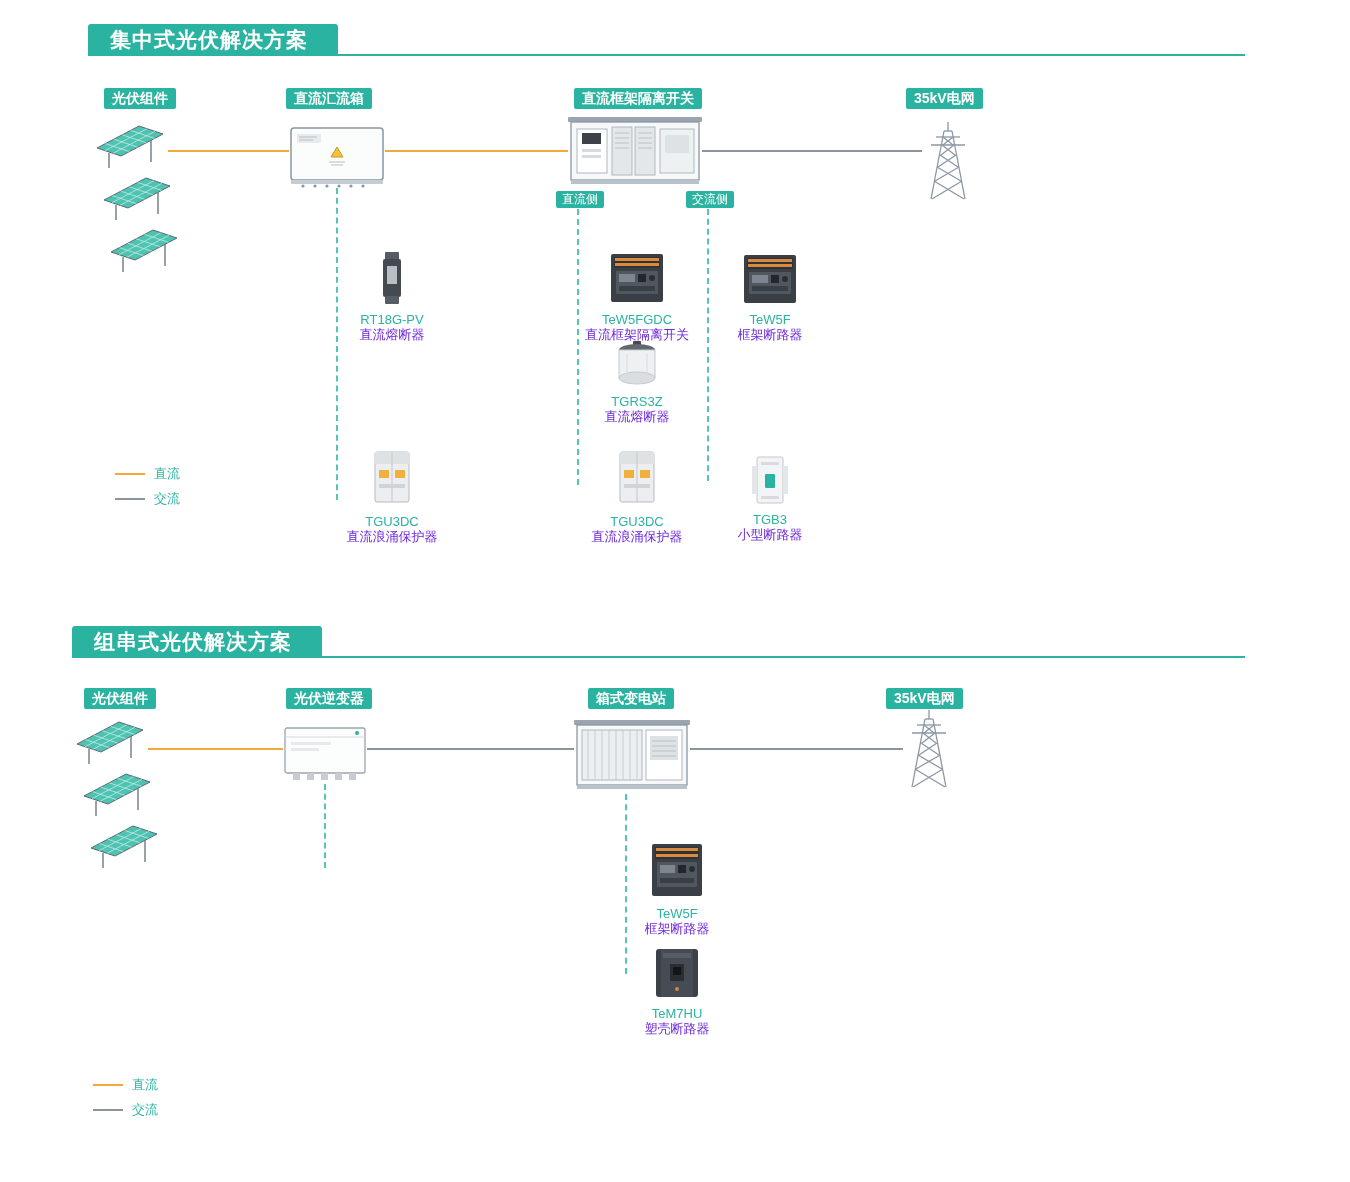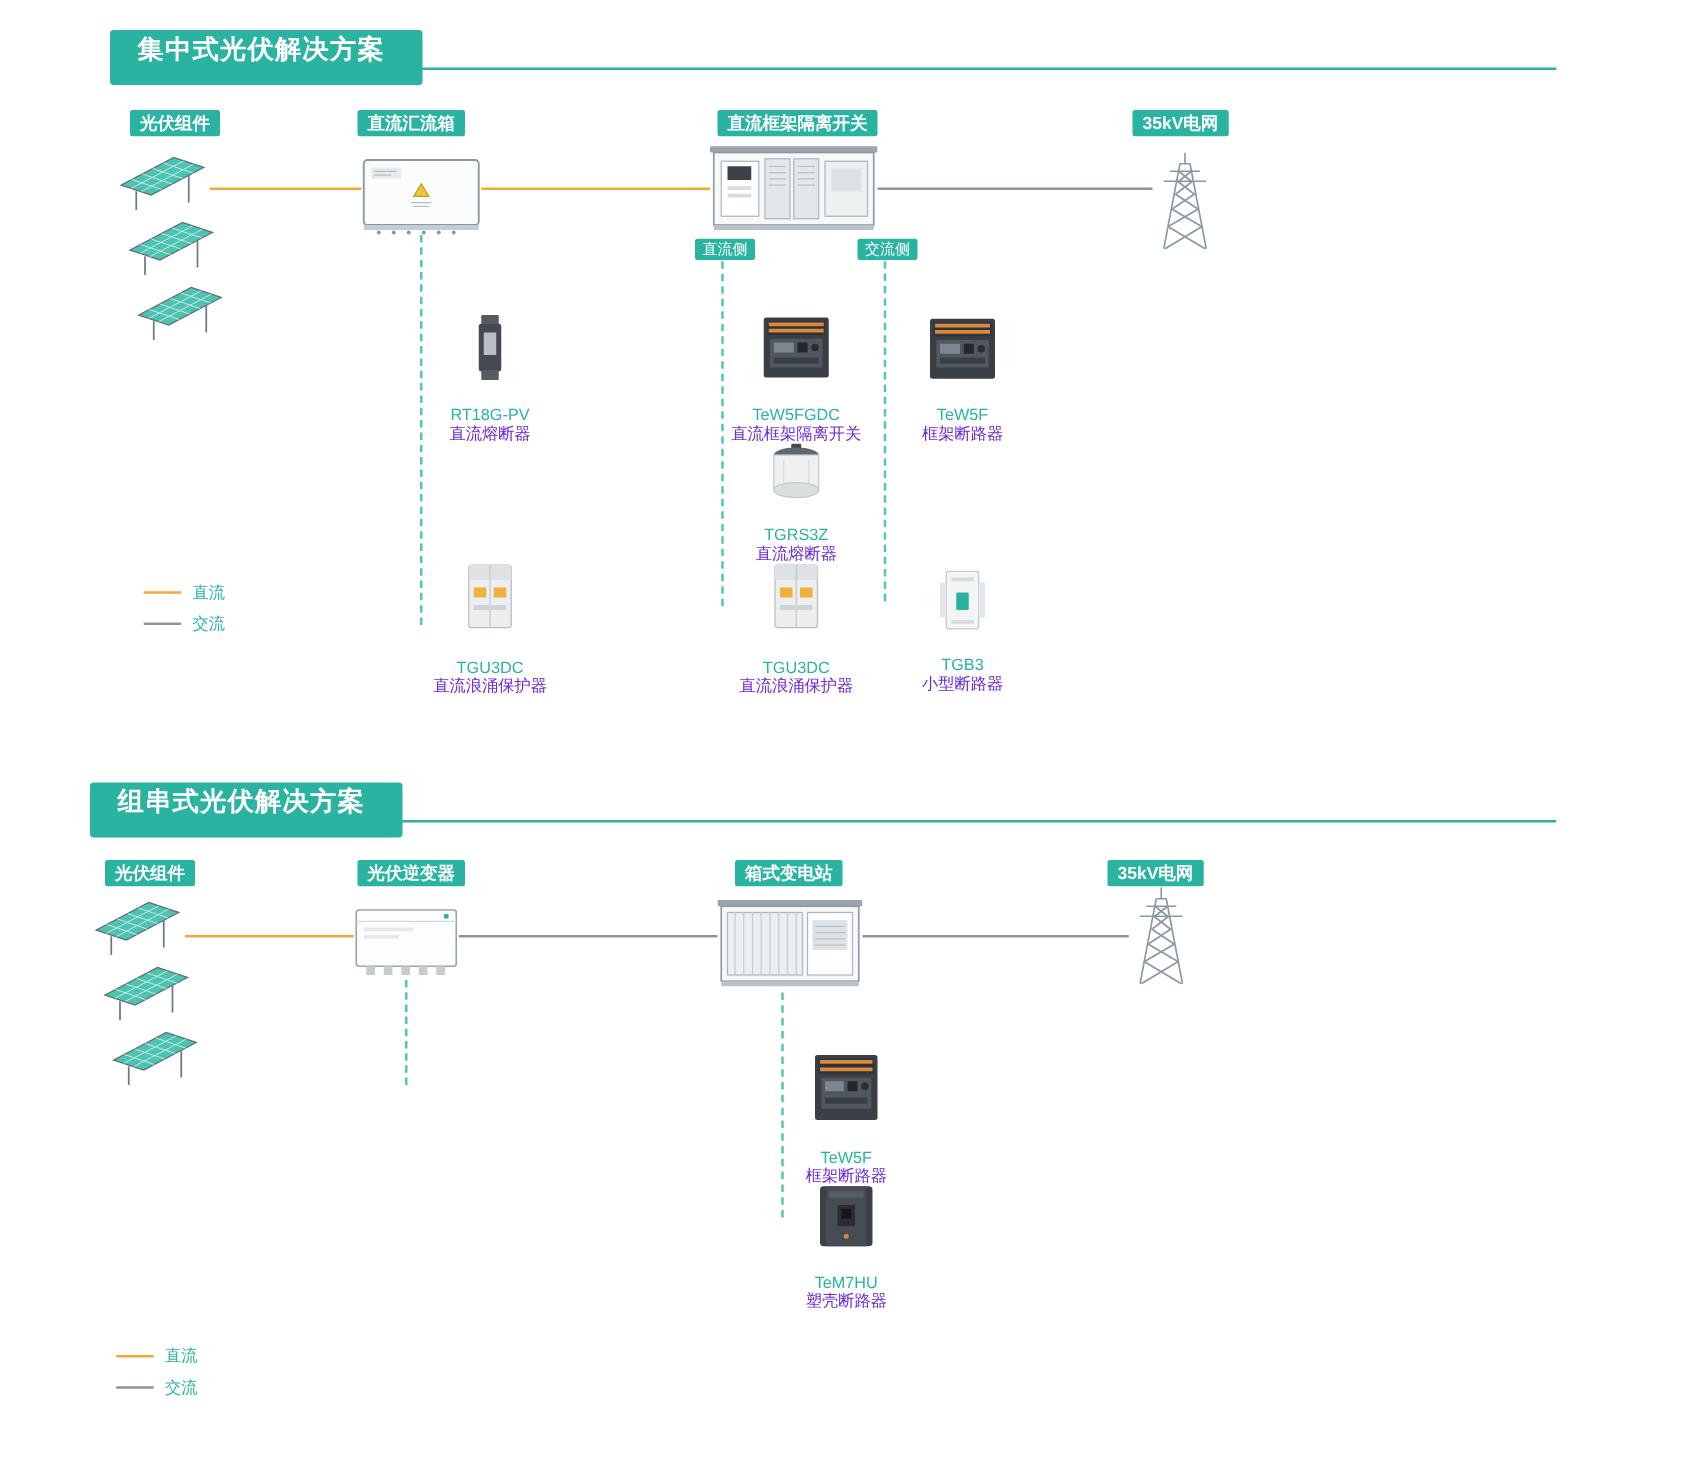--- a/index.html
+++ b/index.html
@@ -3,42 +3,42 @@
 <meta charset="utf-8">
 <style>
   * { margin:0; padding:0; box-sizing:border-box; }
   html,body { background:#ffffff; }
   body { font-family:"Liberation Sans","DejaVu Sans",sans-serif; }
   .canvas { position:relative; width:1350px; height:1182px; background:#ffffff; overflow:hidden; }
 
   .title-underline { position:absolute; height:2px; background:#2bb3a1; }
   .badge-lg {
     position:absolute; background:#2bb3a1; color:#ffffff; font-weight:bold;
-    font-size:21px; line-height:32px; height:44px; padding:0 30px 0 22px;
+    font-size:21px; line-height:32px; height:32px; padding:0 30px 0 22px;
     border-radius:3px; letter-spacing:1px; white-space:nowrap;
   }
   .badge-md {
     position:absolute; background:#2bb3a1; color:#ffffff; font-weight:bold;
     font-size:14px; line-height:21px; height:21px; padding:0 8px;
     border-radius:2px; white-space:nowrap;
   }
   .badge-sm {
     position:absolute; background:#2bb3a1; color:#ffffff;
     font-size:12px; line-height:17px; height:17px; padding:0 6px;
     border-radius:2px; white-space:nowrap;
   }
 
   .line { position:absolute; height:2px; }
   .line-dc { background:#f3a93a; }
   .line-ac { background:#8c959c; }
   .dash-v { position:absolute; width:0; border-left:2px dashed #54c6b6; }
 
   .product { position:absolute; width:150px; text-align:center; }
   .device { display:flex; justify-content:center; align-items:flex-end; }
-  .pmodel { color:#2bb3a1; font-size:13px; line-height:15px; margin-top:20px; white-space:nowrap; }
+  .pmodel { color:#2bb3a1; font-size:13px; line-height:15px; margin-top:8px; white-space:nowrap; }
   .pname  { color:#6d28d9; font-size:13px; line-height:15px; white-space:nowrap; }
 
   .legend-row { position:absolute; display:flex; align-items:center; }
   .legend-line { width:30px; height:2px; margin-right:9px; }
   .legend-text { font-size:13px; color:#2bb3a1; line-height:16px; }
 
   .equip { position:absolute; }
 </style>
 </head>
 <body>
@@ -201,21 +201,21 @@
         <rect x="9" y="22" width="16" height="8" fill="#7d868e"></rect>
         <rect x="28" y="22" width="8" height="8" fill="#23272b"></rect>
         <circle cx="42" cy="26" r="3" fill="#2a2e33"></circle>
         <rect x="9" y="34" width="36" height="5" fill="#394045"></rect>
       </svg>
     </div>
     <div class="pmodel">TeW5FGDC</div>
     <div class="pname">直流框架隔离开关</div>
   </div>
 
-  <div class="product" style="left:562px;top:354px">
+  <div class="product" style="left:562px;top:340px">
     <div class="device" style="height:46px">
       <svg width="44" height="46" viewBox="0 0 44 46">
         <rect x="18" y="1" width="8" height="6" rx="1" fill="#454a50"></rect>
         <ellipse cx="22" cy="10" rx="18" ry="6" fill="#62686e"></ellipse>
         <rect x="4" y="10" width="36" height="28" fill="#eef0f1" stroke="#c3c9cd"></rect>
         <ellipse cx="22" cy="38" rx="18" ry="6" fill="#dadedf" stroke="#c3c9cd"></ellipse>
         <line x1="12" y1="14" x2="12" y2="36" stroke="#d7dbde"></line>
         <line x1="32" y1="14" x2="32" y2="36" stroke="#d7dbde"></line>
       </svg>
     </div>

